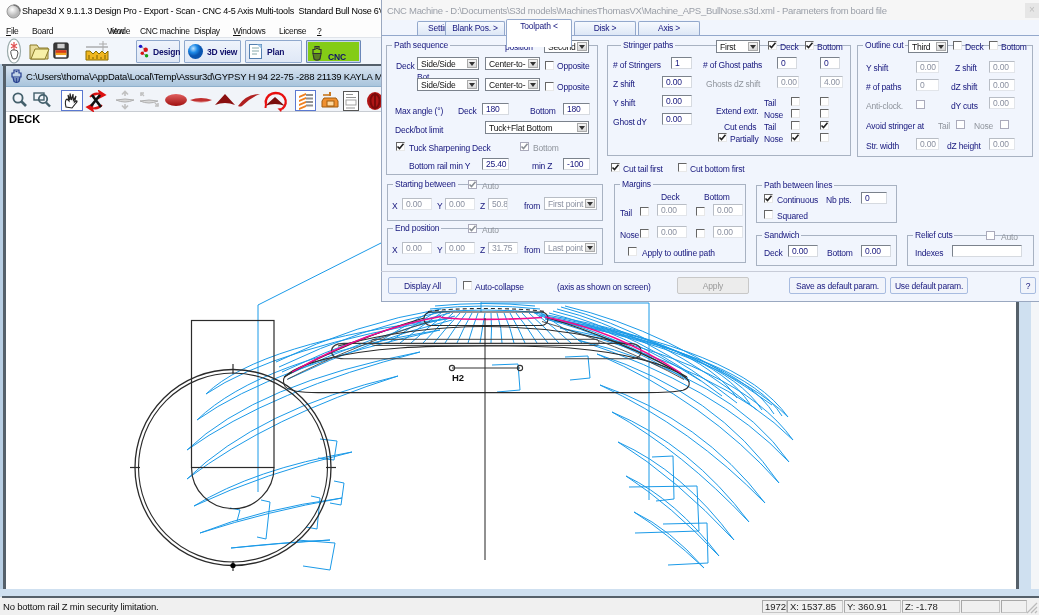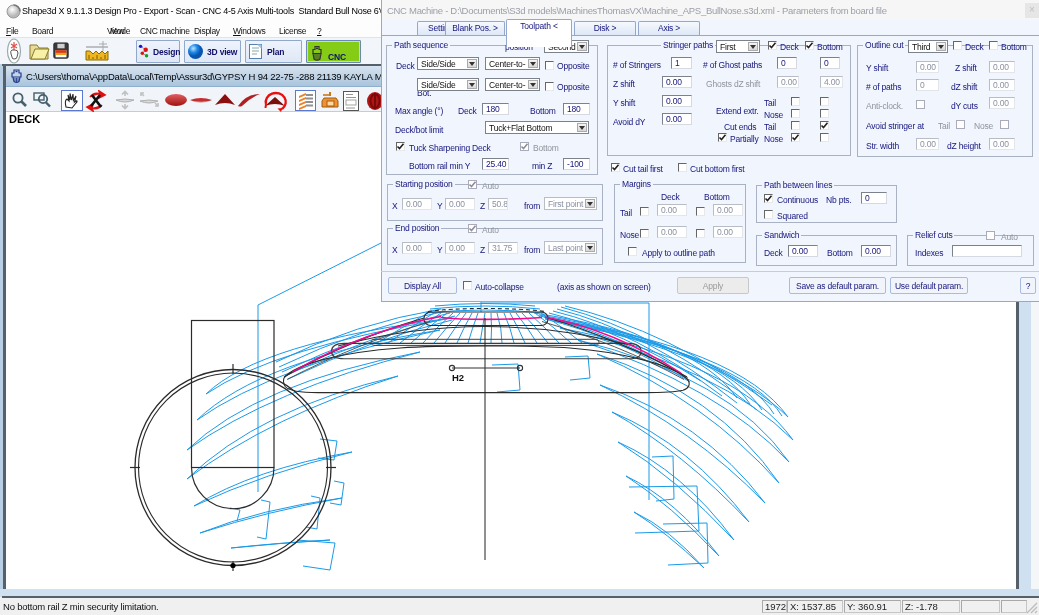--- a/index.html
+++ b/index.html
@@ -373,21 +373,21 @@
     </span>
   </div>
 <div class="combo" style="left:485px;top:57px;width:55px;height:13px;">
     <span class="ct" style="line-height:12px;">Center-to-</span>
     <span class="cb" style="height:9px;">
       <span class="ar"></span>
     </span>
   </div>
 <div class="cb0" style="left:545px;top:61px;"></div>
 <div class="lb" style="left:557px;top:61px;">Opposite</div>
-<div class="lb" style="left:396px;top:88px;padding-left:21px;">Bot.</div>
+<div class="lb" style="left:396px;top:72px;padding-left:21px;">Bot.</div>
 <div class="combo" style="left:417px;top:78px;width:62px;height:13px;">
     <span class="ct" style="line-height:12px;">Side/Side</span>
     <span class="cb" style="height:9px;">
       <span class="ar"></span>
     </span>
   </div>
 <div class="combo" style="left:485px;top:78px;width:55px;height:13px;">
     <span class="ct" style="line-height:12px;">Center-to-</span>
     <span class="cb" style="height:9px;">
       <span class="ar"></span>
@@ -417,21 +417,21 @@
     <svg width="9" height="9" viewBox="0 0 9 9">
       <path d="M1.5,4.5 L3.5,6.5 L7.5,1.8" stroke="#8a8f96" stroke-width="1.6" fill="none"></path>
     </svg>
   </div>
 <div class="lb" style="left:533px;top:143px;color:#8f949c;">Bottom</div>
 <div class="lb" style="left:409px;top:161px;">Bottom rail min Y</div>
 <div class="fld" style="left:482px;top:158px;width:27px;height:12px;line-height:10px;padding-left:3px;">25.40</div>
 <div class="lb" style="left:532px;top:161px;">min Z</div>
 <div class="fld" style="left:563px;top:158px;width:27px;height:12px;line-height:10px;padding-left:3px;">-100</div>
 <div class="grp" style="left:607px;top:45px;width:244px;height:111px;"></div>
-<div class="lb gt" style="left:621px;top:40px;margin-left:40px;">Stringer paths</div>
+<div class="lb gt" style="left:621px;top:40px;">Stringer paths</div>
 <div class="combo" style="left:716px;top:40px;width:44px;height:13px;">
     <span class="ct" style="line-height:12px;">First</span>
     <span class="cb" style="height:9px;">
       <span class="ar"></span>
     </span>
   </div>
 <div class="cb0" style="left:768px;top:41px;">
     <svg width="9" height="9" viewBox="0 0 9 9">
       <path d="M1.5,4.5 L3.5,6.5 L7.5,1.8" stroke="#222" stroke-width="1.6" fill="none"></path>
     </svg>
@@ -455,21 +455,21 @@
 <div class="fld gray" style="left:820px;top:76px;width:23px;height:12px;line-height:10px;padding-left:3px;">4.00</div>
 <div class="lb" style="left:613px;top:98px;">Y shift</div>
 <div class="fld" style="left:662px;top:95px;width:30px;height:12px;line-height:10px;padding-left:3px;">0.00</div>
 <div class="lb" style="left:716px;top:106px;">Extend extr.</div>
 <div class="lb" style="left:764px;top:98px;">Tail</div>
 <div class="cb0" style="left:791px;top:97px;"></div>
 <div class="cb0" style="left:820px;top:97px;"></div>
 <div class="lb" style="left:764px;top:110px;">Nose</div>
 <div class="cb0" style="left:791px;top:109px;"></div>
 <div class="cb0" style="left:820px;top:109px;"></div>
-<div class="lb" style="left:613px;top:117px;">Avoid dY</div>
+<div class="lb" style="left:613px;top:117px;">Ghost dY</div>
 <div class="fld" style="left:662px;top:113px;width:30px;height:12px;line-height:10px;padding-left:3px;">0.00</div>
 <div class="lb" style="left:724px;top:122px;">Cut ends</div>
 <div class="lb" style="left:764px;top:122px;">Tail</div>
 <div class="cb0" style="left:791px;top:121px;"></div>
 <div class="cb0" style="left:820px;top:121px;">
     <svg width="9" height="9" viewBox="0 0 9 9">
       <path d="M1.5,4.5 L3.5,6.5 L7.5,1.8" stroke="#222" stroke-width="1.6" fill="none"></path>
     </svg>
   </div>
 <div class="cb0" style="left:718px;top:133px;">
@@ -520,21 +520,21 @@
 <div class="lb" style="left:866px;top:121px;">Avoid stringer at</div>
 <div class="lb" style="left:938px;top:121px;color:#8f949c;">Tail</div>
 <div class="cb0 gr" style="left:956px;top:120px;"></div>
 <div class="lb" style="left:974px;top:121px;color:#8f949c;">Nose</div>
 <div class="cb0 gr" style="left:1000px;top:120px;"></div>
 <div class="lb" style="left:866px;top:141px;">Str. width</div>
 <div class="fld gray" style="left:916px;top:138px;width:23px;height:12px;line-height:10px;padding-left:3px;">0.00</div>
 <div class="lb" style="left:947px;top:141px;">dZ height</div>
 <div class="fld gray" style="left:989px;top:138px;width:26px;height:12px;line-height:10px;padding-left:3px;">0.00</div>
 <div class="grp" style="left:387px;top:184px;width:216px;height:37px;"></div>
-<div class="lb gt" style="left:393px;top:179px;">Starting position</div>
+<div class="lb gt" style="left:393px;top:179px;">Starting between</div>
 <div class="cb0 gr" style="left:468px;top:180px;">
     <svg width="9" height="9" viewBox="0 0 9 9">
       <path d="M1.5,4.5 L3.5,6.5 L7.5,1.8" stroke="#8a8f96" stroke-width="1.6" fill="none"></path>
     </svg>
   </div>
 <div class="lb" style="left:482px;top:181px;color:#8f949c;">Auto</div>
 <div class="lb" style="left:392px;top:201px;">X</div>
 <div class="fld gray" style="left:402px;top:198px;width:30px;height:12px;line-height:10px;padding-left:3px;">0.00</div>
 <div class="lb" style="left:437px;top:201px;">Y</div>
 <div class="fld gray" style="left:445px;top:198px;width:30px;height:12px;line-height:10px;padding-left:3px;">0.00</div>

